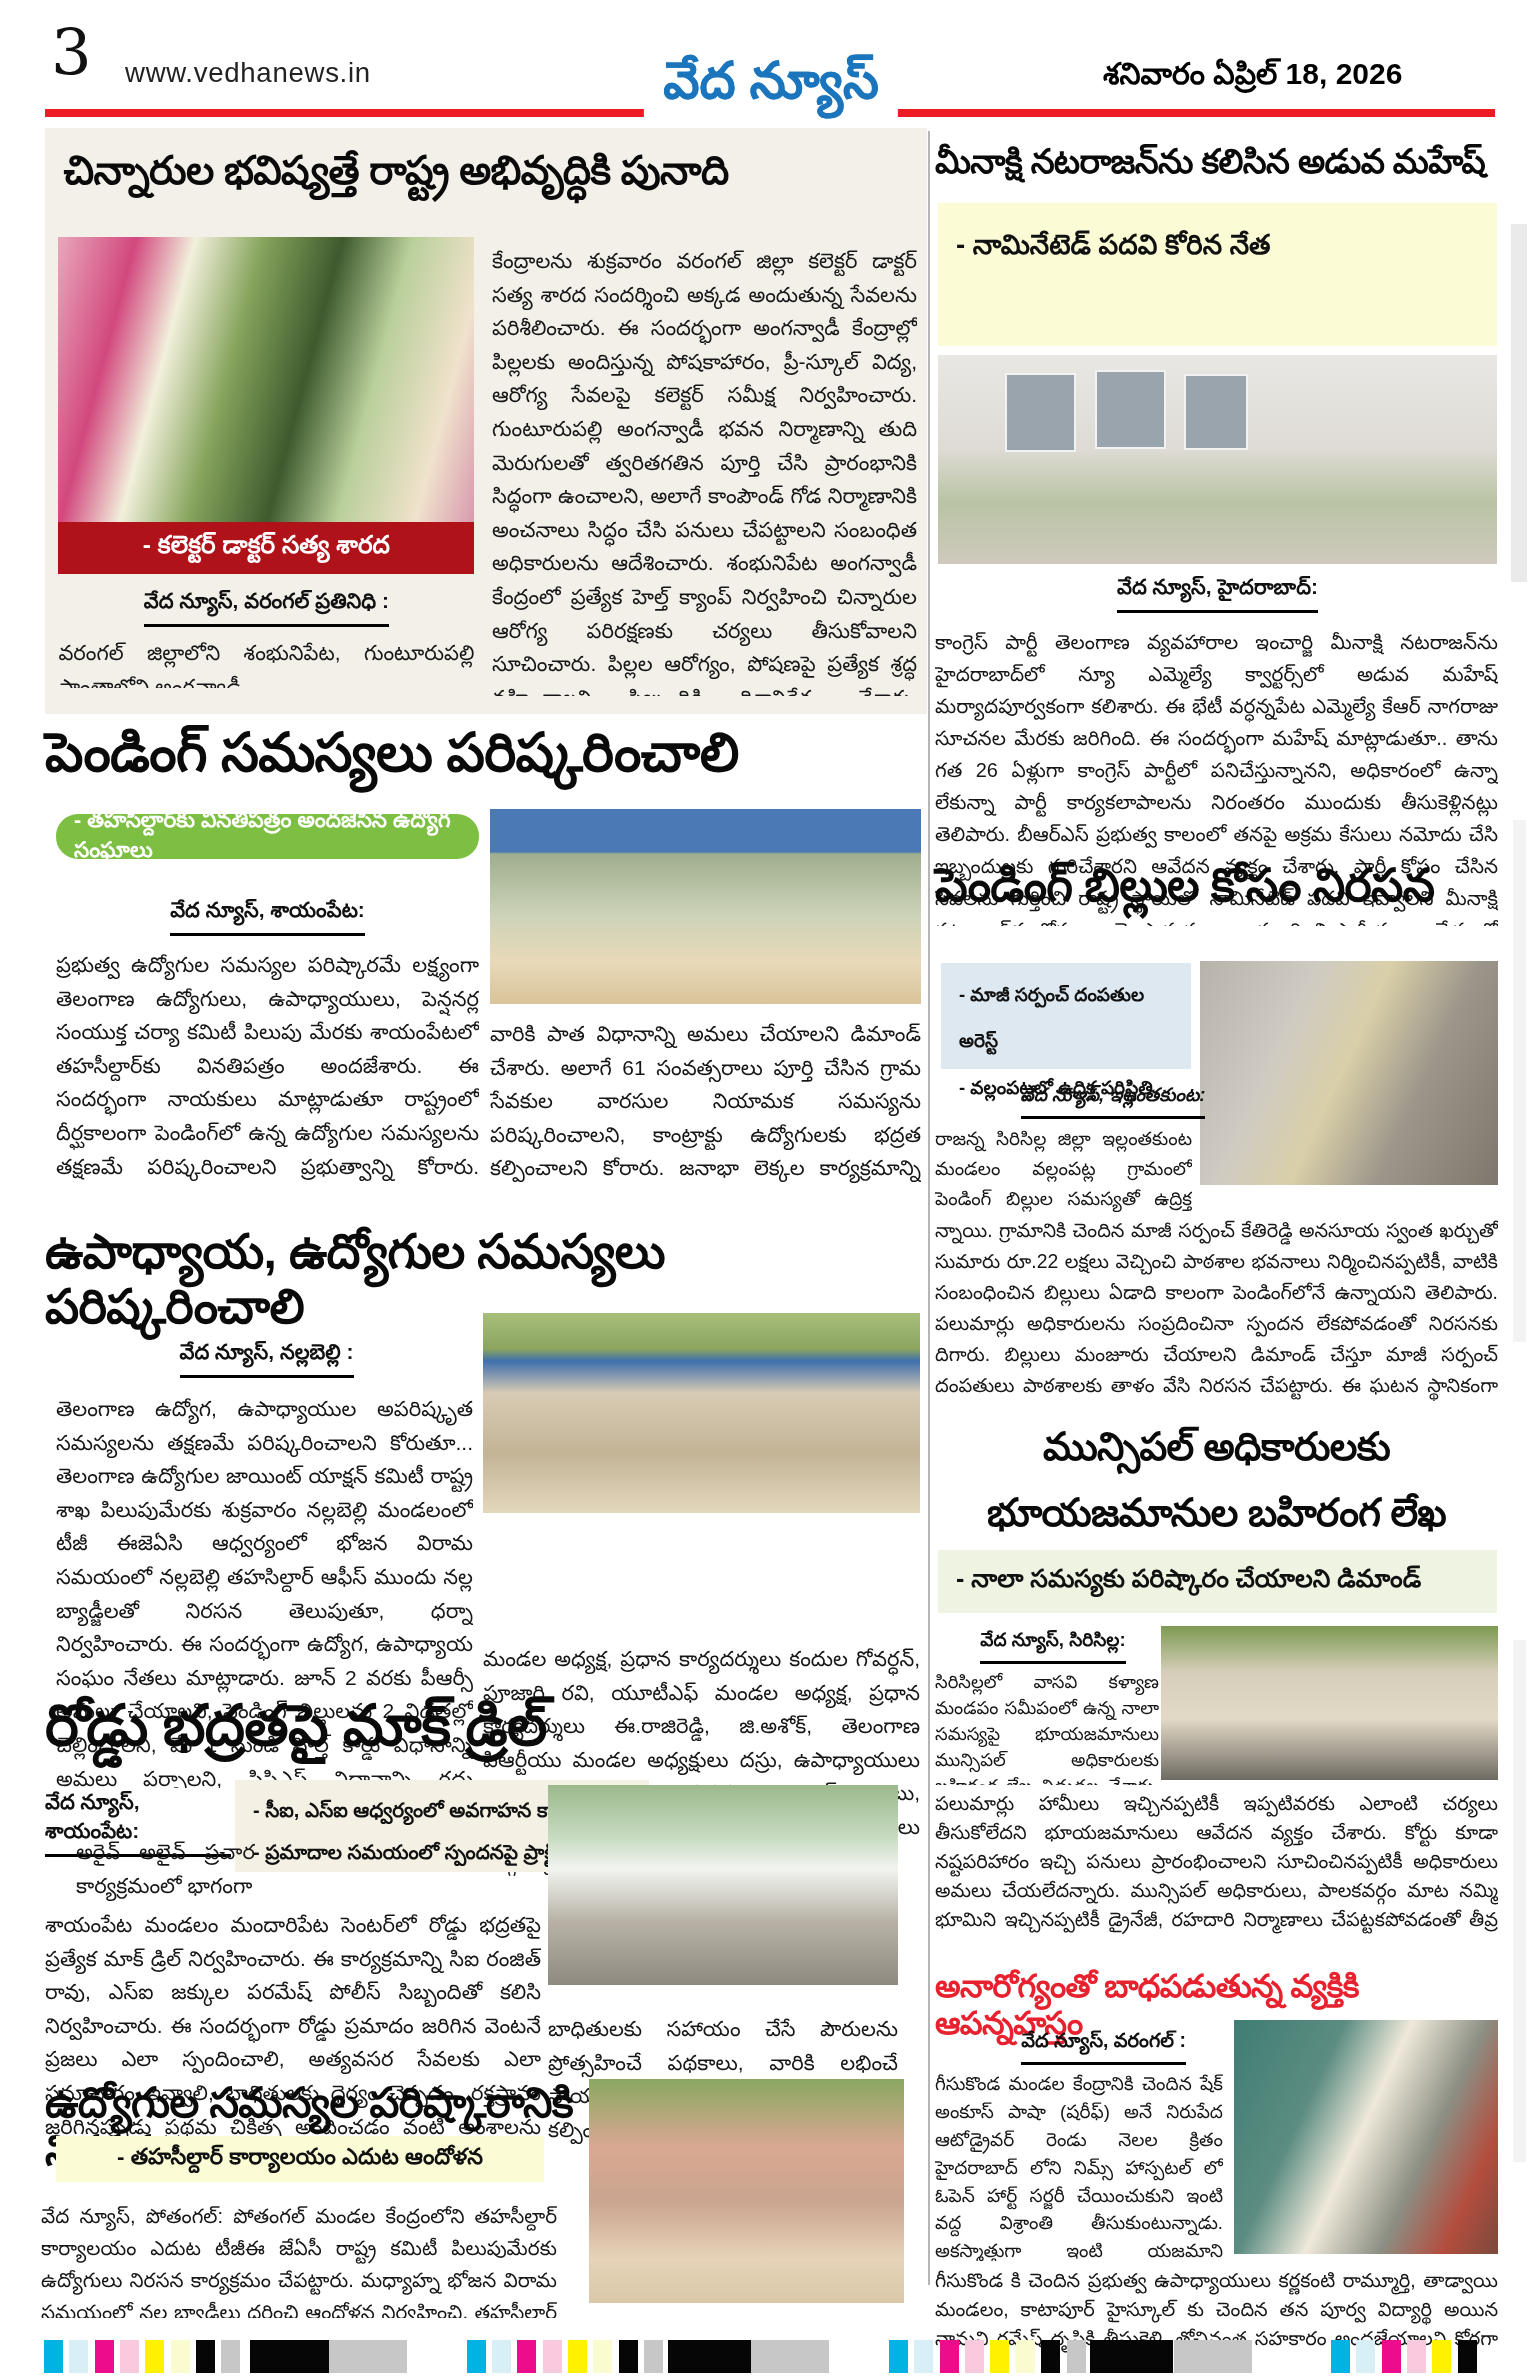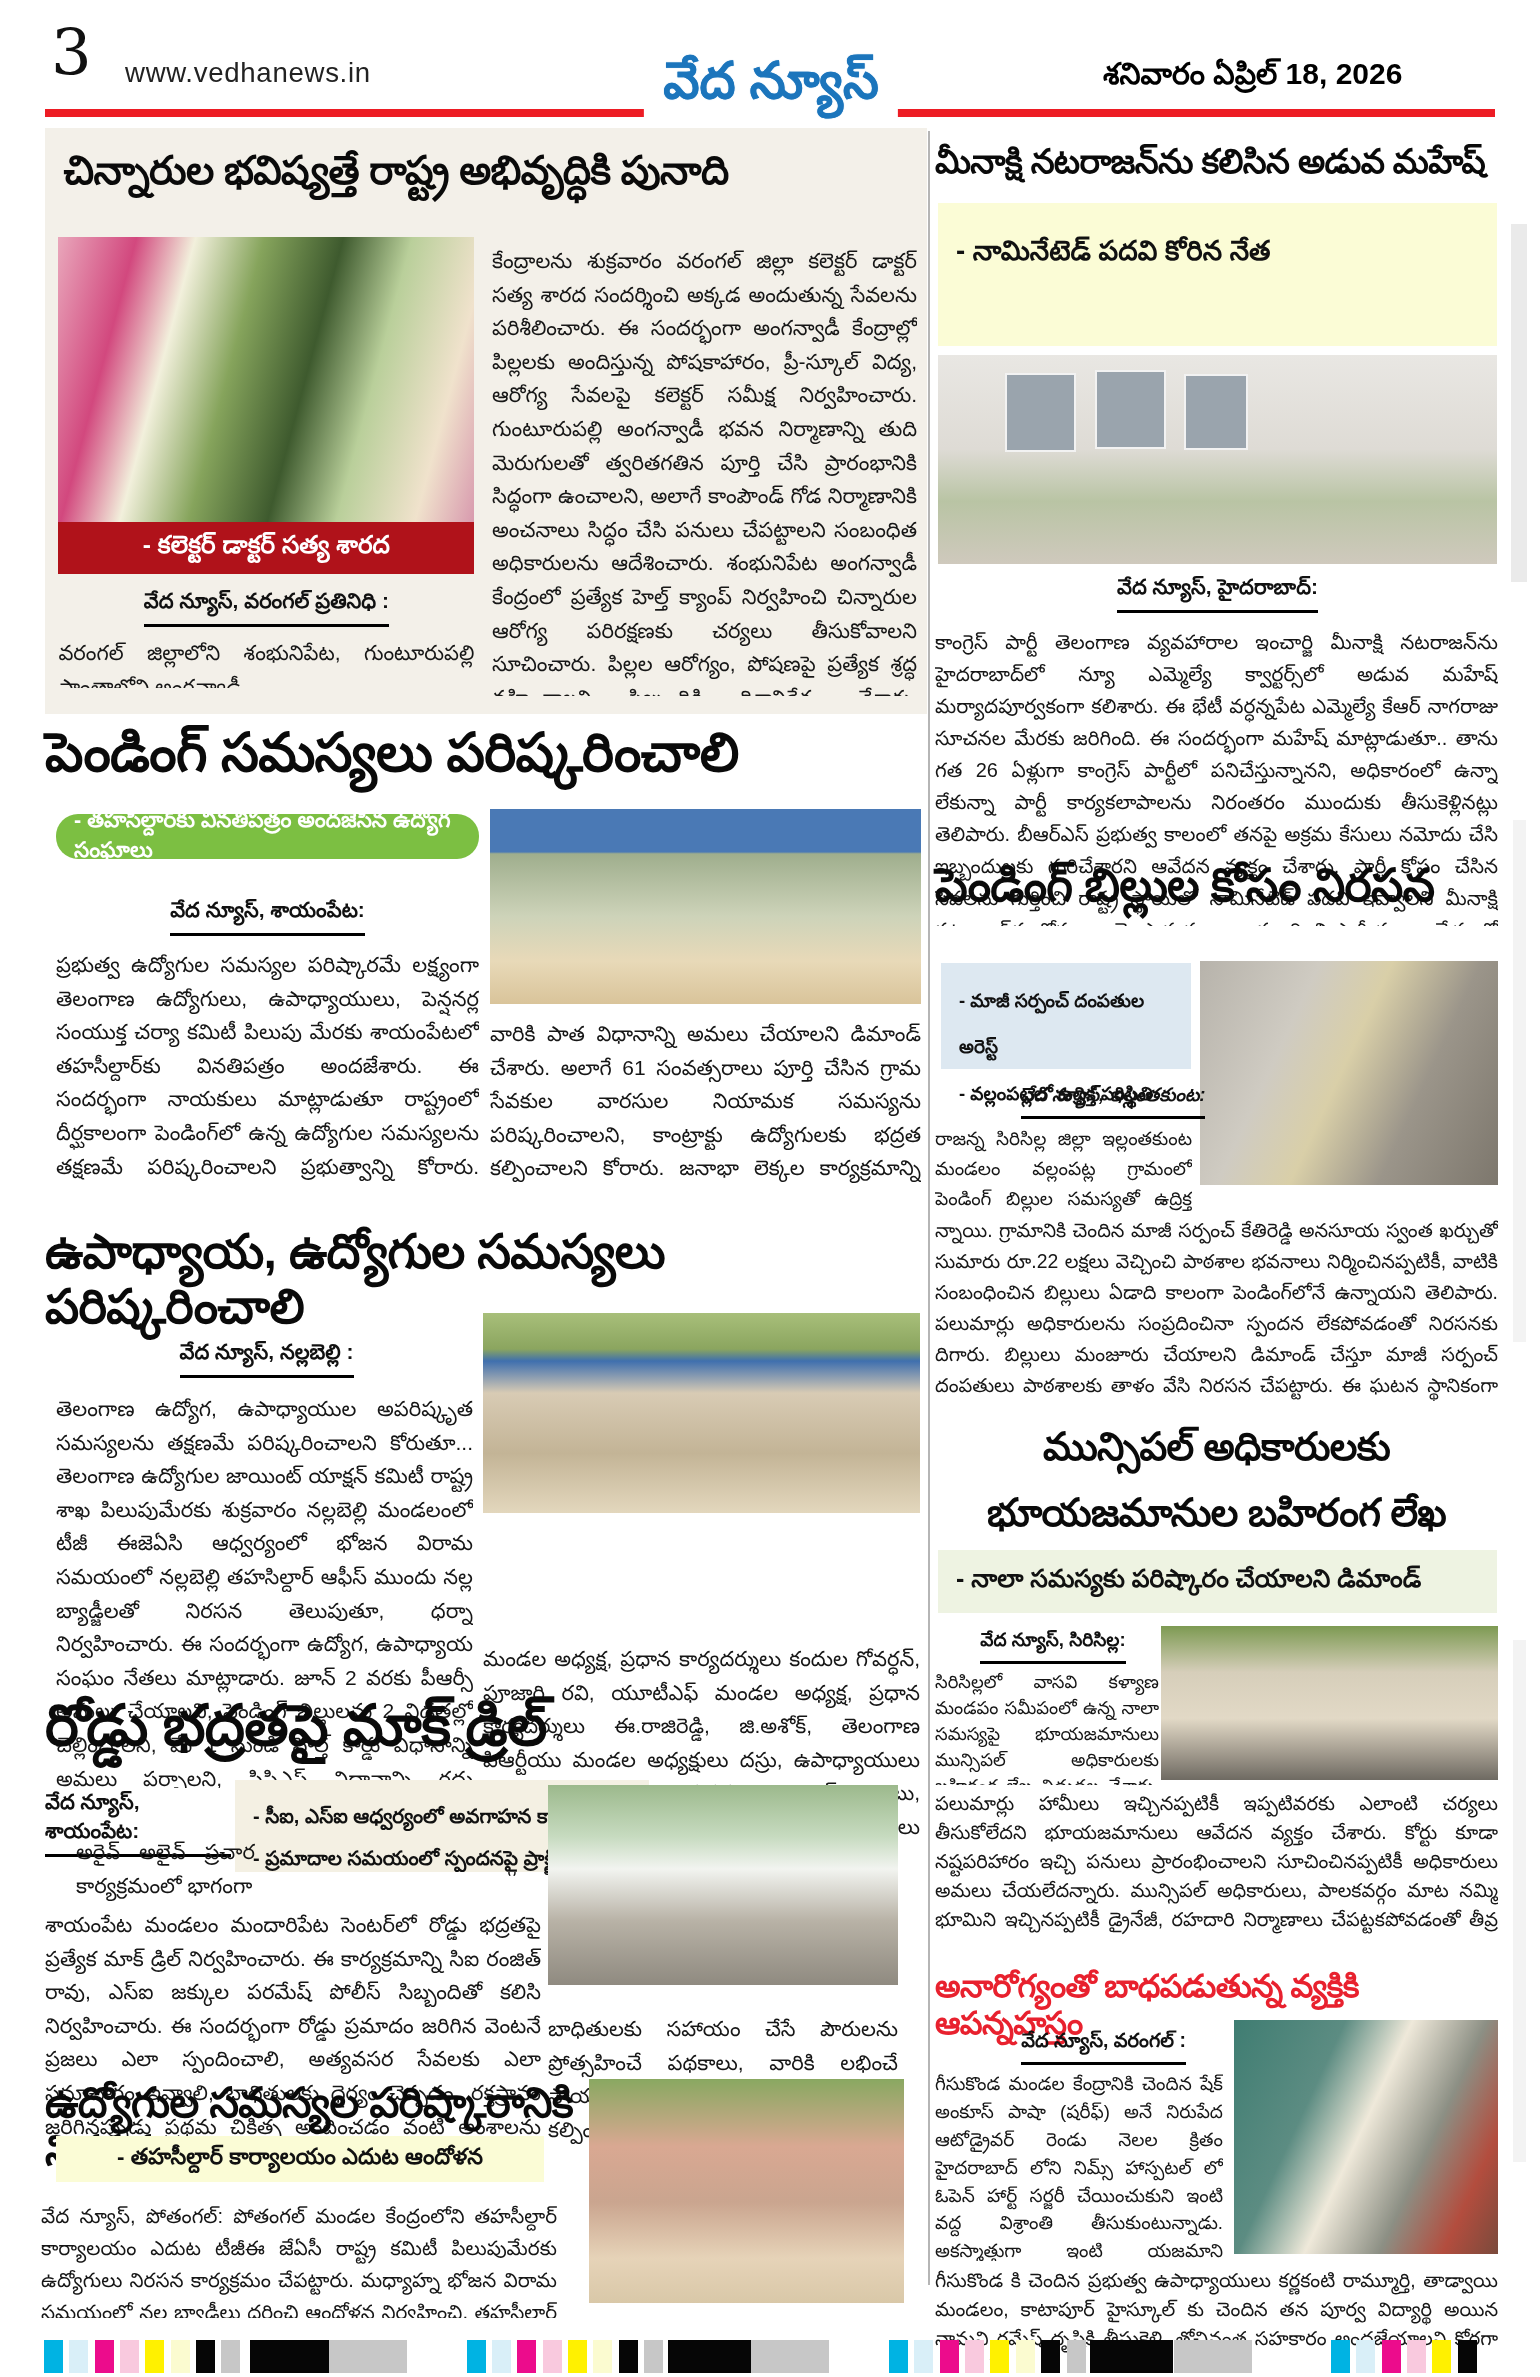--- a/index.html
+++ b/index.html
@@ -11,21 +11,21 @@
   .site{font-size:27.6px;color:#222;letter-spacing:0.7px;}
   .masthead{font-size:51px;font-weight:800;color:#1b75bc;background:#fff;padding:0 19.4px;z-index:3;
             text-shadow:0 0 0.7px #1b75bc;}
   .dateline{font-size:30px;font-weight:700;color:#000;}
   .redline{background:#ed1c24;height:7.5px;z-index:1;}
   
   .headline{font-weight:800;color:#0a0a0a;line-height:1.15;letter-spacing:-0.7px;}
   .byline{font-weight:700;font-size:21px;text-align:center;}
   .byline span{display:inline-block;border-bottom:3px solid #000;padding-bottom:6px;}
   .body{font-size:21px;line-height:1.6;text-align:justify;color:#161616;overflow:hidden;}
-  .bulletbox{box-sizing:border-box;padding:15px 18px;font-weight:700;}
+  .bulletbox{box-sizing:border-box;padding:9px 18px;font-weight:700;}
   .bullet{display:block;}
   .photo{background:#cfcac0;overflow:hidden;}
   .photo .portrait{position:absolute;background:#9aa4ad;border:2.2px solid #f2f2f2;}
   .capbar{background:#b0121a;color:#fff;font-weight:700;font-size:24.6px;display:flex;
           align-items:center;justify-content:center;}
   .vdivider{width:1.5px;background:#b5b5b5;}
   .bleed{background:#d8d8d8;opacity:.55;}
   
   .ph-l1{background:linear-gradient(105deg,#e9a7bb 0%,#d2487e 16%,#f2f0dc 28%,#86a45c 42%,#3e5a2e 58%,#b9cf9a 72%,#f0e2cc 88%,#d89aae 100%);}
   .ph-l2{background:linear-gradient(180deg,#4a79b5 0%,#4a79b5 22%,#9fae8d 23%,#cdd3b9 55%,#e8d9b8 78%,#d9c49a 100%);}

